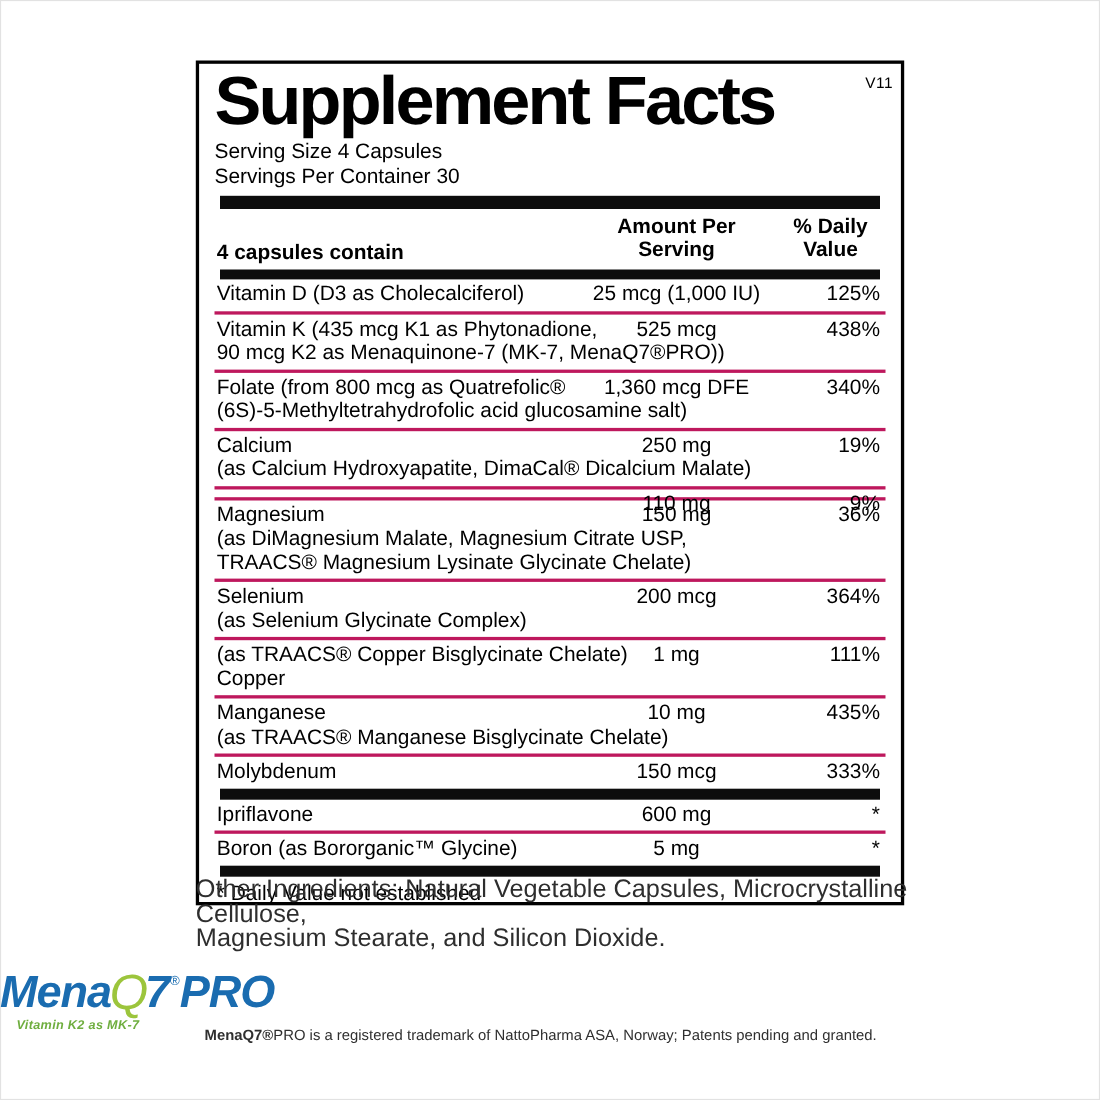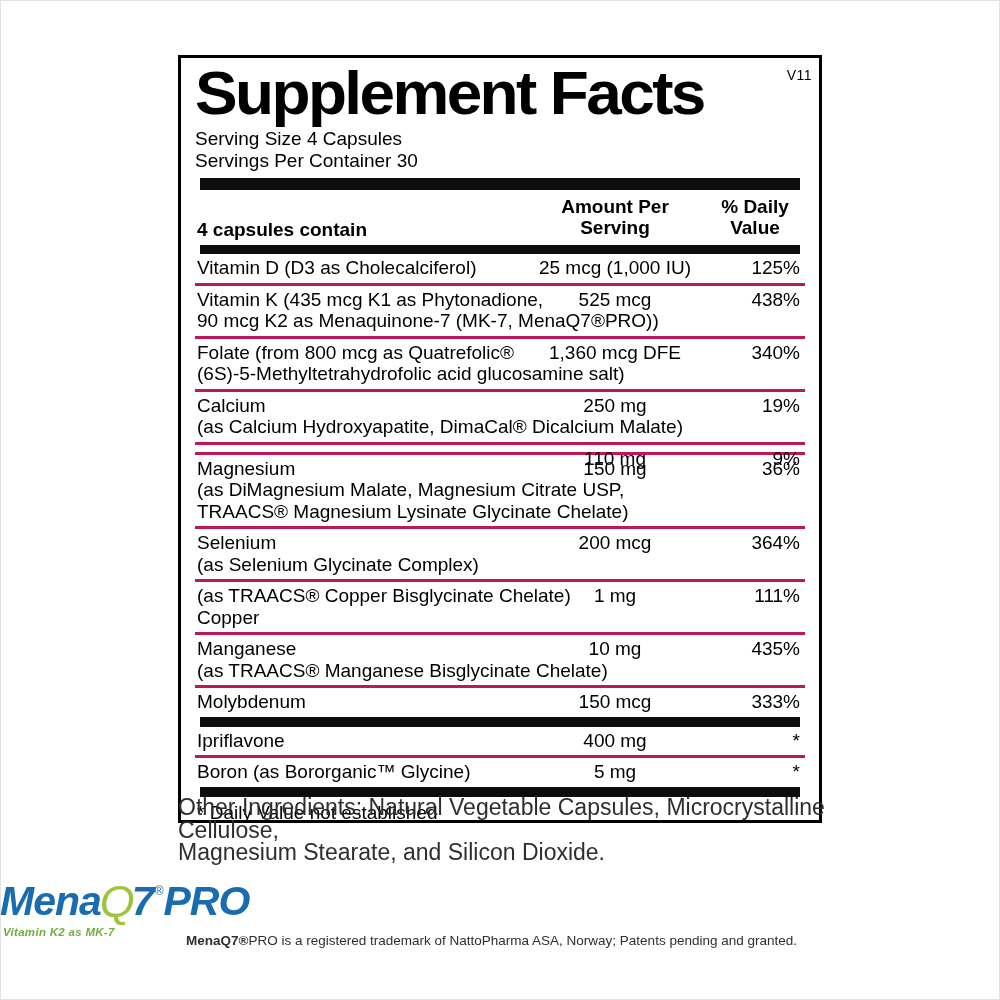--- a/index.html
+++ b/index.html
@@ -54,21 +54,21 @@
   }
 
   .logo-wrap{position:absolute;left:0;top:879px;width:1000px;text-align:left;}
   .logo{display:inline-block;position:relative;font-style:italic;line-height:1;padding-bottom:12px;}
   .l-mena{font-size:41px;font-weight:700;color:#1a6cb0;letter-spacing:-1px;}
   .l-q{font-size:45px;font-weight:400;color:#9cc53c;margin:0 -3px 0 -1px;vertical-align:-2px;}
   .l-7{font-size:41px;font-weight:700;color:#1a6cb0;}
   .l-reg{font-size:12px;color:#1a6cb0;vertical-align:20px;font-style:normal;}
   .l-pro{font-size:41px;font-weight:700;color:#1a6cb0;letter-spacing:-1px;}
   .l-caption{
-    position:absolute;left:3px;bottom:-2px;font-size:11.5px;font-weight:700;
+    position:absolute;left:15px;bottom:-2px;font-size:11.5px;font-weight:700;
     color:#6fae3f;letter-spacing:.3px;white-space:nowrap;
   }
 
   .tm-line{
     position:absolute;left:0;top:933px;width:983px;text-align:center;
     font-size:13.5px;color:#2f2f2f;
   }
   .tm-bold{font-weight:bold;}
 </style>
 </head>
@@ -160,21 +160,21 @@
           <span class="namount">150 mcg</span>
           <span class="ndv">333%</span>
         </div>
       </div>
 
     <div class="bar bar-3"></div>
 
     <div id="extra-rows" class="rows-group">
         <div class="nrow">
           <div class="nname">Ipriflavone</div>
-          <span class="namount">400 mg</span>
+          <span class="namount">600 mg</span>
           <span class="ndv">*</span>
         </div>
         <div class="nrow">
           <div class="nname">Boron (as Bororganic™ Glycine)</div>
           <span class="namount">5 mg</span>
           <span class="ndv">*</span>
         </div>
       </div>
 
     <div class="bar bar-4"></div>

